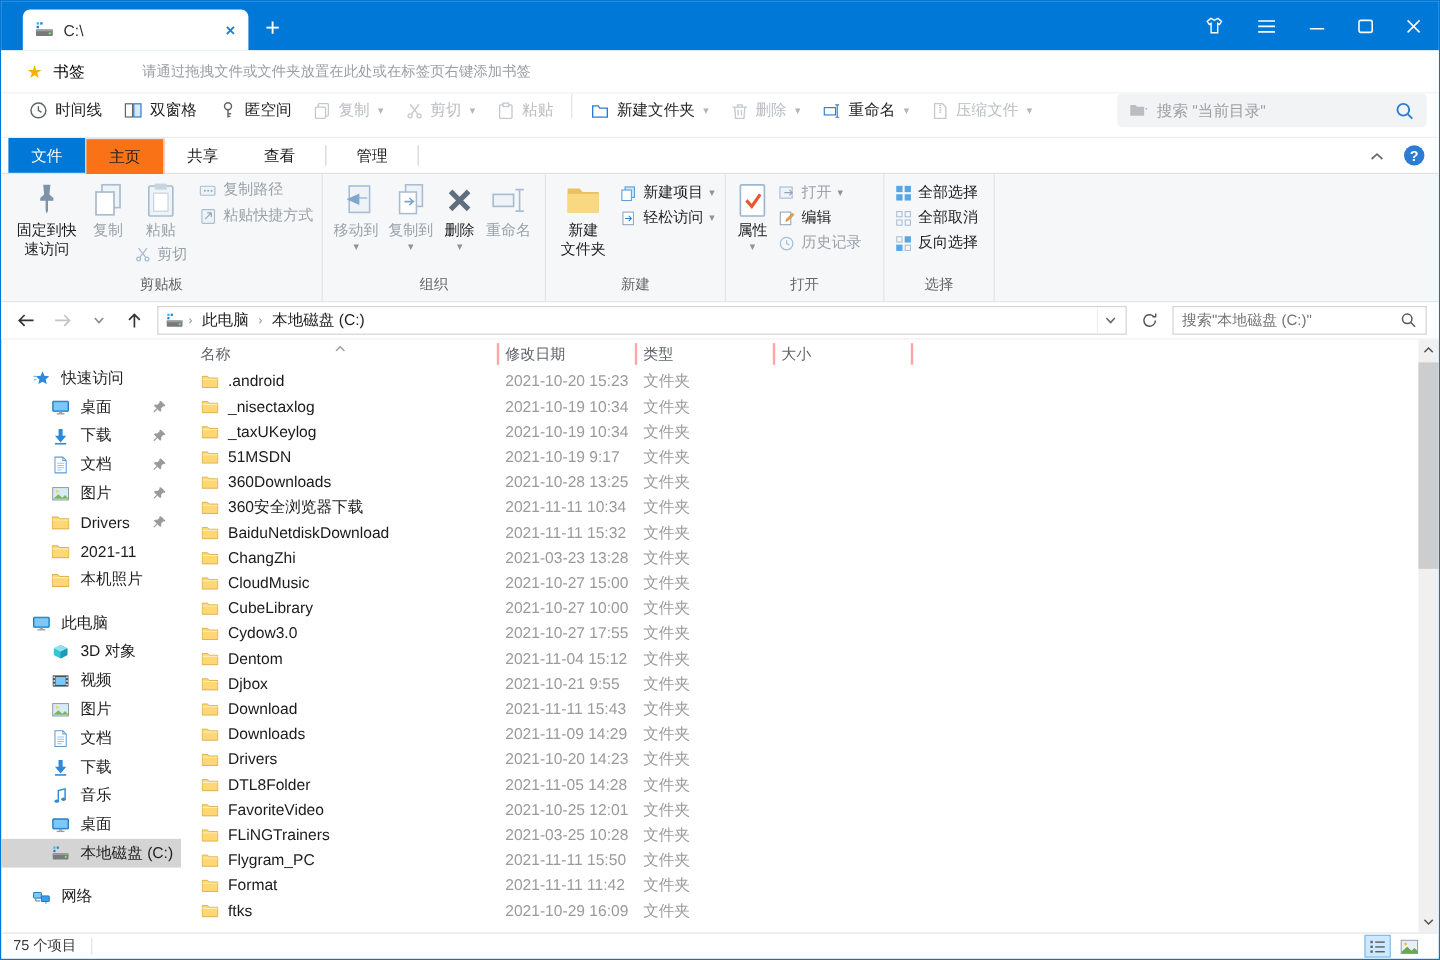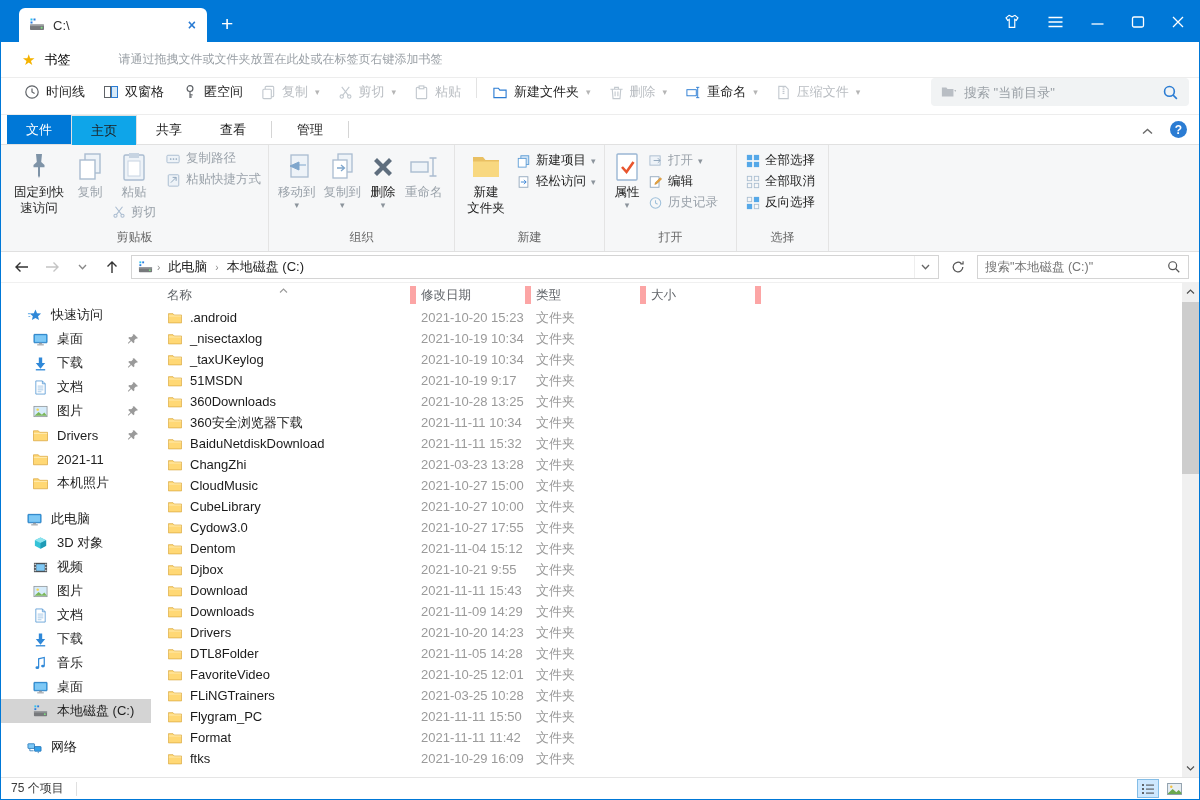--- a/index.html
+++ b/index.html
@@ -29,21 +29,21 @@
   .ti .caret { font-size:9px; color:#b5b5b5; margin-left:1px; }
   .tb-sep { width:1px; height:20px; background:#e3e3e3; margin:0 6px; }
   .tb-search { margin-left:auto; width:258px; height:28px; background:#f1f3f4; border-radius:4px; display:flex; align-items:center; padding:0 10px; gap:7px; }
   .tb-search input { flex:1; border:none; background:transparent; outline:none; font-size:13px; color:#333; }
   .tb-search input::placeholder { color:#9aa0a6; }
 
   
   .ribbon-tabs { height:30px; background:#fff; display:flex; align-items:stretch; border-bottom:1px solid #e1e1e1; flex-shrink:0; }
   .rtab { display:flex; align-items:center; padding:0 19px; font-size:13px; color:#1e1e1e; cursor:pointer; }
   .rtab.file { background:#0078d7; color:#fff; margin-left:6px; }
-  .rtab.active { background:#0ea5e9; border:1px solid #e1e1e1; border-bottom:none; margin-bottom:-1px; }
+  .rtab.active { background:#f97316; border:1px solid #e1e1e1; border-bottom:none; margin-bottom:-1px; }
   .rtab-sep { width:1px; height:17px; background:#d5d5d5; align-self:center; margin:0 6px; }
   .ribbon-tabs .right { margin-left:auto; display:flex; align-items:center; gap:17px; padding-right:12px; }
   .collapse-chev { color:#6a6a6a; cursor:pointer; }
   .help-btn { width:17px; height:17px; border-radius:50%; background:#2b7cd3; color:#fff; font-size:12px; font-weight:bold; display:flex; align-items:center; justify-content:center; cursor:pointer; }
 
   
   .ribbon { height:107px; background:#f6f7f8; border-bottom:1px solid #e0e0e0; display:flex; flex-shrink:0; }
   .rg { display:flex; flex-direction:column; border-right:1px solid #e4e4e4; }
   .rg-body { flex:1; display:flex; align-items:flex-start; padding:3px 5px 0; }
   .rg-label { text-align:center; font-size:12px; color:#666; padding:2px 0 5px; }
@@ -66,29 +66,29 @@
   .addr-right { margin-left:auto; display:flex; align-items:center; }
   .addr-right .nav-btn { border-left:1px solid #eee; }
   .addr-search { width:212px; height:24px; border:1px solid #d4d4d4; display:flex; align-items:center; padding:0 7px; gap:6px; }
   .addr-search input { flex:1; border:none; outline:none; font-size:12.5px; color:#333; background:transparent; }
   .addr-search input::placeholder { color:#767676; }
 
   
   .main { flex:1; display:flex; overflow:hidden; }
   .sidebar { width:150px; flex-shrink:0; padding-top:20px; overflow:hidden; }
   .sb-item { height:24px; display:flex; align-items:center; font-size:13px; color:#1e1e1e; cursor:pointer; padding-left:26px; gap:9px; white-space:nowrap; }
-  .sb-item.child { padding-left:32px; }
+  .sb-item.child { padding-left:42px; }
   .sb-item.selected { background:#d4d4d4; }
   .sb-item .pin { margin-left:auto; margin-right:12px; }
   .sb-gap { height:12px; }
 
   
   .filearea { flex:1; display:flex; flex-direction:column; overflow:hidden; position:relative; }
   .list-header { height:24px; display:flex; align-items:center; font-size:12.5px; color:#5f6368; flex-shrink:0; position:relative; }
-  .lh-col { height:18px; display:flex; align-items:center; border-right:6px solid #fca5a5; padding-left:16px; cursor:pointer; }
+  .lh-col { height:18px; display:flex; align-items:center; border-right:2px solid #fca5a5; padding-left:16px; cursor:pointer; }
   .lh-col.c-name { width:265px; }
   .lh-col.c-date { width:115px; padding-left:5px; }
   .lh-col.c-type { width:115px; padding-left:5px; }
   .lh-col.c-size { width:115px; padding-left:5px; }
   .sort-chev { position:absolute; left:128px; top:-1px; color:#9a9a9a; }
   .rows { flex:1; overflow:hidden; }
   .file-row { height:21px; display:flex; align-items:center; font-size:13px; cursor:pointer; }
   .fr-name { width:265px; display:flex; align-items:center; gap:7px; padding-left:16px; color:#1b1b1b; overflow:hidden; white-space:nowrap; }
   .fr-date { width:115px; color:#9a9a9a; padding-left:5px; white-space:nowrap; }
   .fr-type { width:115px; color:#9a9a9a; padding-left:5px; }

